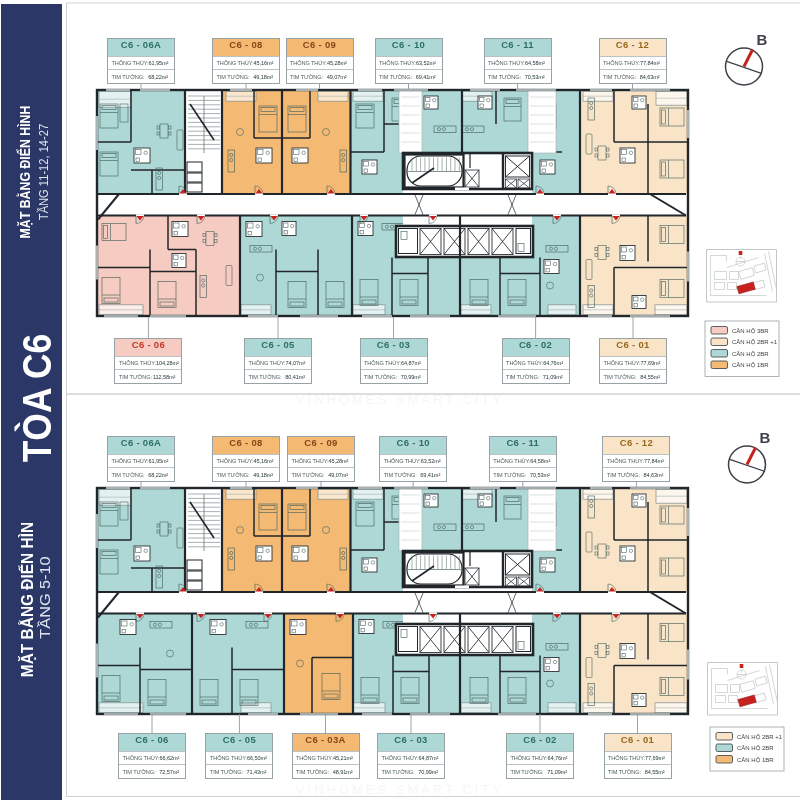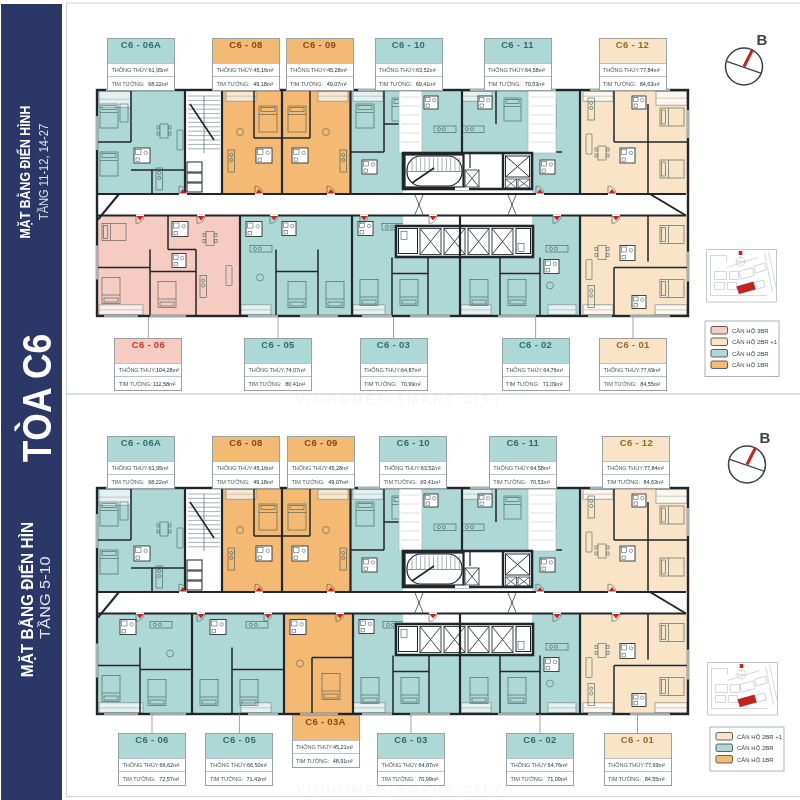--- a/index.html
+++ b/index.html
@@ -1,21 +1,21 @@
 <!DOCTYPE html>
 <html lang="vi"><head><meta charset="utf-8">
 <style>
 html,body{margin:0;padding:0;}
 body{width:800px;height:800px;position:relative;background:#ffffff;overflow:hidden;
      font-family:"Liberation Sans", sans-serif;}
 svg.main{position:absolute;left:0;top:0;}
 .band{position:absolute;left:1px;top:4px;width:61px;height:796px;background:#2b3766;}
 .vt{position:absolute;transform:rotate(-90deg);transform-origin:center;white-space:nowrap;color:#fff;}
 .ub{position:absolute;width:68px;background:#fff;border:1px solid #97a2a6;box-sizing:border-box;}
-.uh{font-size:9.5px;font-weight:bold;text-align:center;height:24px;line-height:11.6px;letter-spacing:0.3px;}
+.uh{font-size:9.5px;font-weight:bold;text-align:center;height:17px;line-height:11.6px;letter-spacing:0.3px;}
 .ur{display:flex;justify-content:space-between;align-items:center;height:12.4px;border-top:1px solid #b9c2c5;
     padding:0 6px 0 3.5px;font-size:5.6px;color:#4e5d5c;white-space:nowrap;overflow:hidden;letter-spacing:-0.1px;}
 .ur span,.ur b{white-space:nowrap;}
 .ur b{font-weight:normal;color:#273b3a;}
 </style></head><body>
 
 <div class="band"></div>
 
 <div class="vt" style="left:-63.5px;top:373px;width:200px;height:50px;line-height:50px;text-align:center;font-size:40.5px;font-weight:bold;transform:rotate(-90deg) scaleX(0.875)">TÒA C6</div>
 
@@ -2544,21 +2544,21 @@
     <div class="ur">
       <span>THÔNG THỦY:</span>
       <b>66,50m²</b>
     </div>
     <div class="ur">
       <span>TIM TƯỜNG:</span>
       <b>71,43m²</b>
     </div>
   </div>
 
-<div class="ub" style="left:291.5px;top:715px">
+<div class="ub" style="left:291.5px;top:733px">
     <div class="uh" style="background:#f4ba74;color:#8a4516">C6 - 03A</div>
     <div class="ur">
       <span>THÔNG THỦY:</span>
       <b>45,21m²</b>
     </div>
     <div class="ur">
       <span>TIM TƯỜNG:</span>
       <b>48,91m²</b>
     </div>
   </div>

